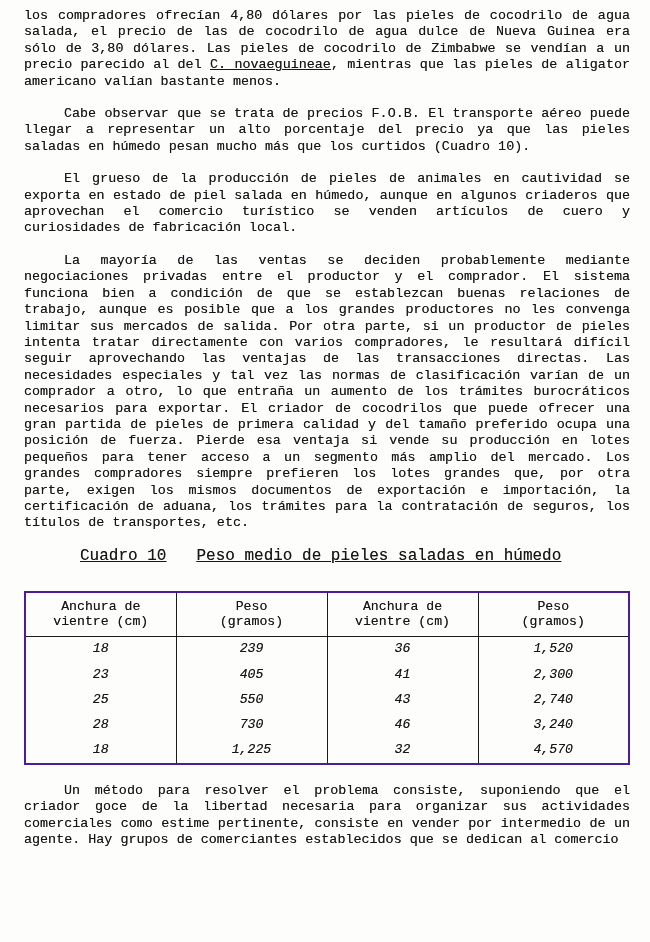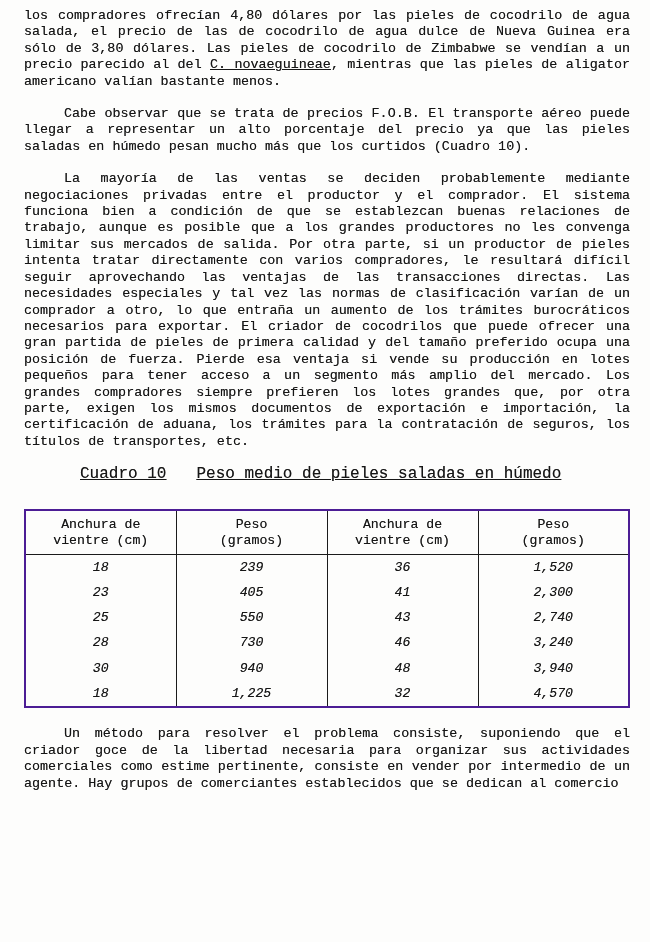--- a/index.html
+++ b/index.html
@@ -66,20 +66,21 @@
 </style>
 </head>
 <body>
 
 <div class="page">
 
   <p class="para"><span>los compradores ofrecían 4,80 dólares por las pieles de cocodrilo de agua salada, el precio de las de cocodrilo de agua dulce de Nueva Guinea era sólo de 3,80 dólares.  Las pieles de cocodrilo de Zimbabwe se vendían a un precio parecido al del </span><span class="u">C. novaeguineae</span><span>, mientras que las pieles de aligator americano valían bastante menos.</span></p>
 
   <p class="para indent">Cabe observar que se trata de precios F.O.B.  El transporte aéreo puede llegar a representar un alto porcentaje del precio ya que las pieles saladas en húmedo pesan mucho más que los curtidos (Cuadro 10).</p>
 
+  <p class="para indent">El grueso de la producción de pieles de animales en cautividad se exporta en estado de piel salada en húmedo, aunque en algunos criaderos que aprovechan el comercio turístico se venden artículos de cuero y curiosidades de fabricación local.</p>
 
   <p class="para indent">La mayoría de las ventas se deciden probablemente mediante negociaciones privadas entre el productor y el comprador.  El sistema funciona bien a condición de que se establezcan buenas relaciones de trabajo, aunque es posible que a los grandes productores no les convenga limitar sus mercados de salida.  Por otra parte, si un productor de pieles intenta tratar directamente con varios compradores, le resultará difícil seguir aprovechando las ventajas de las transacciones directas.  Las necesidades especiales y tal vez las normas de clasificación varían de un comprador a otro, lo que entraña un aumento de los trámites burocráticos necesarios para exportar.  El criador de cocodrilos que puede ofrecer una gran partida de pieles de primera calidad y del tamaño preferido ocupa una posición de fuerza.  Pierde esa ventaja si vende su producción en lotes pequeños para tener acceso a un segmento más amplio del mercado.  Los grandes compradores siempre prefieren los lotes grandes que, por otra parte, exigen los mismos documentos de exportación e importación, la certificación de aduana, los trámites para la contratación de seguros, los títulos de transportes, etc.</p>
 
   <div class="caption">
     <span class="u caption-label">Cuadro 10</span><span class="u caption-title">Peso medio de pieles saladas en húmedo</span>
   </div>
 
   <table class="weights">
     <thead>
       <tr>
@@ -112,26 +113,20 @@
           <td>43</td>
           <td>2,740</td>
         </tr>
         <tr>
           <td>28</td>
           <td>730</td>
           <td>46</td>
           <td>3,240</td>
         </tr>
         <tr>
-          <td>30</td>
-          <td>940</td>
-          <td>48</td>
-          <td>3,940</td>
-        </tr>
-        <tr>
           <td>18</td>
           <td>1,225</td>
           <td>32</td>
           <td>4,570</td>
         </tr>
       </tbody>
   </table>
 
   <p class="para indent">Un método para resolver el problema consiste, suponiendo que el criador goce de la libertad necesaria para organizar sus actividades comerciales como estime pertinente, consiste en vender por intermedio de un agente.  Hay grupos de comerciantes establecidos que se dedican al comercio</p>
 

